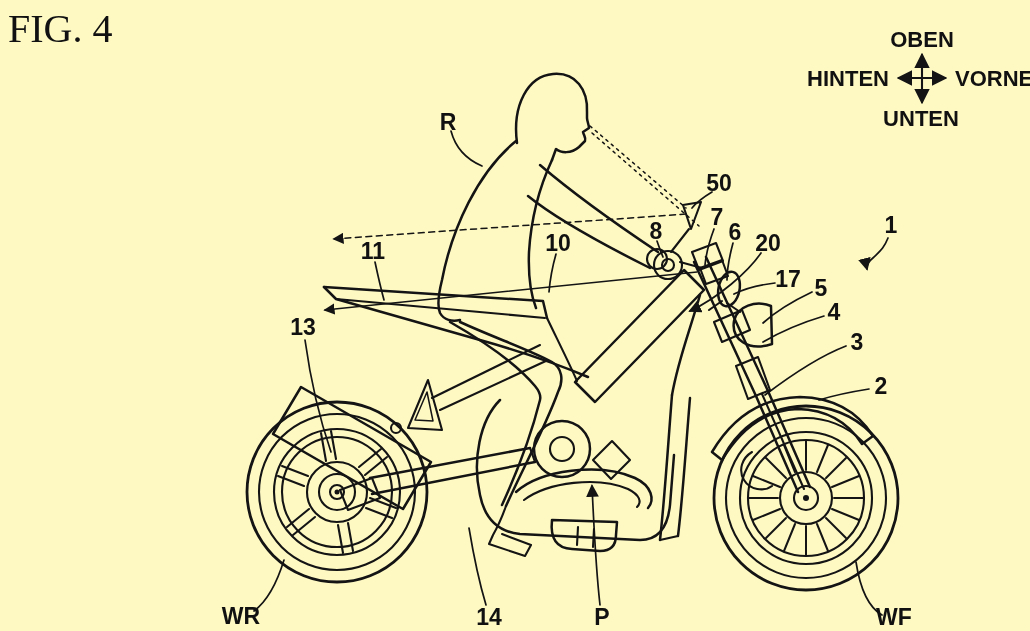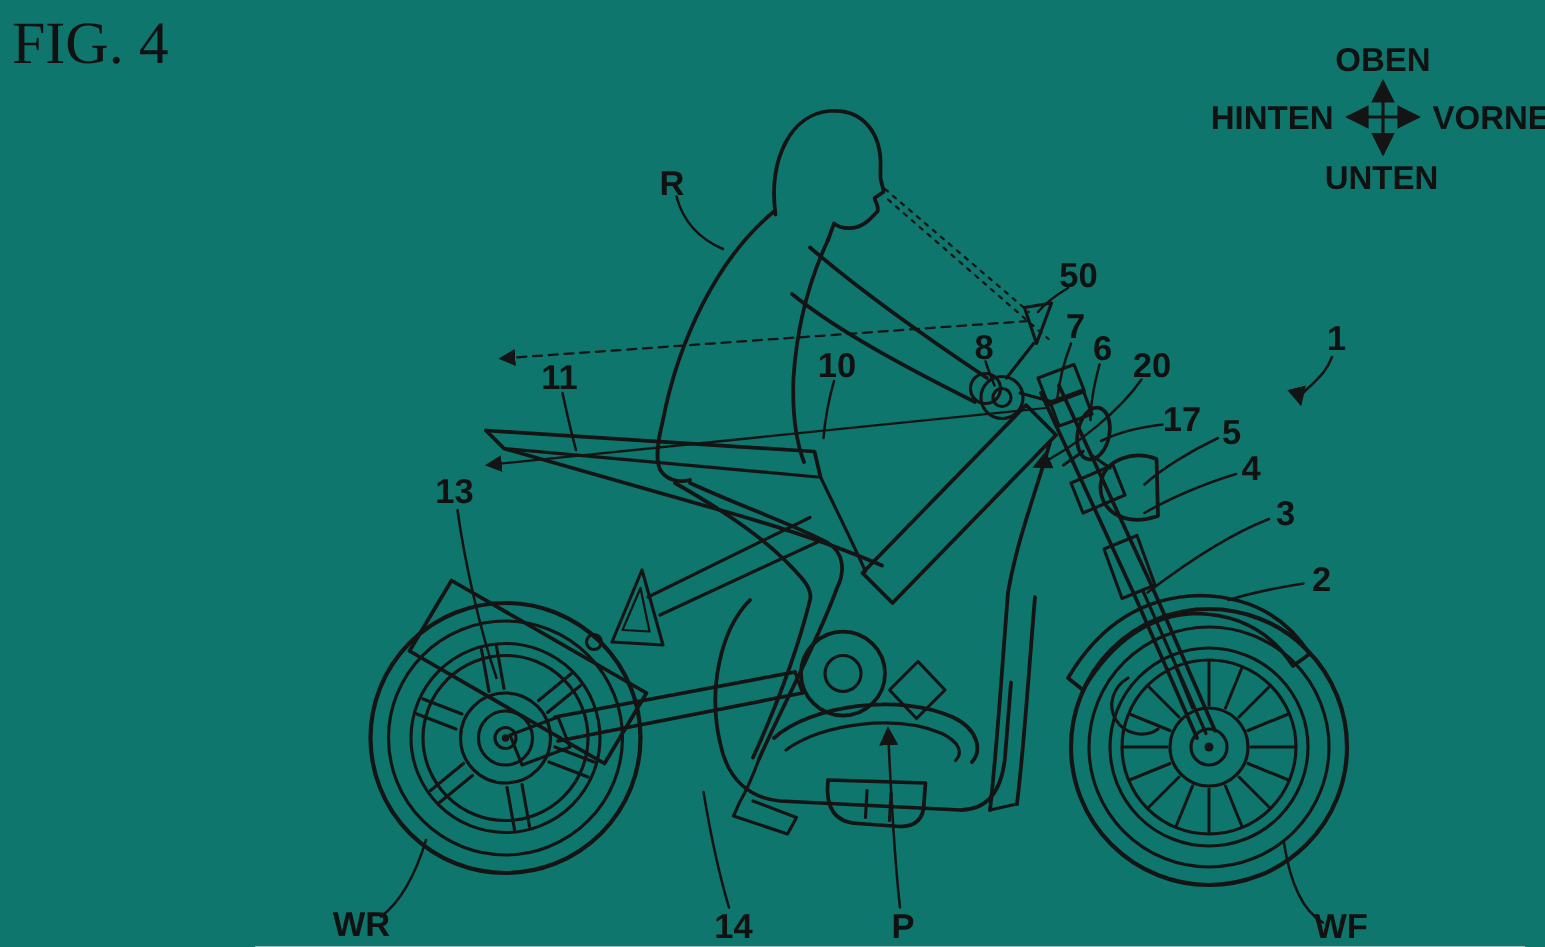--- a/index.html
+++ b/index.html
@@ -1,16 +1,16 @@
 <!DOCTYPE html>
 <html><head>
 <meta charset="utf-8">
 <style>
   html,body{margin:0;padding:0;background:#ffffff;}
-  .stage{position:relative;width:1030px;height:631px;background:#0f766e;overflow:hidden;
+  .stage{position:relative;width:1030px;height:631px;background:#fef9c3;overflow:hidden;
          font-family:"Liberation Sans",sans-serif;}
   svg{position:absolute;inset:0;display:block;}
   .ln  {fill:none;stroke:#141414;stroke-width:2.5;stroke-linecap:round;stroke-linejoin:round;}
   .ln2 {fill:none;stroke:#141414;stroke-width:2.1;stroke-linecap:round;stroke-linejoin:round;}
   .thin{fill:none;stroke:#141414;stroke-width:1.5;stroke-linecap:round;stroke-linejoin:round;}
   .leader{fill:none;stroke:#141414;stroke-width:1.7;stroke-linecap:round;}
   .plabel{font-family:"Liberation Sans",sans-serif;font-weight:700;font-size:23px;fill:#111;}
   .figtitle{font-family:"Liberation Serif",serif;font-weight:400;font-size:40px;fill:#111;}
   .compassword{font-family:"Liberation Sans",sans-serif;font-weight:600;font-size:22px;fill:#111;}
 </style>

